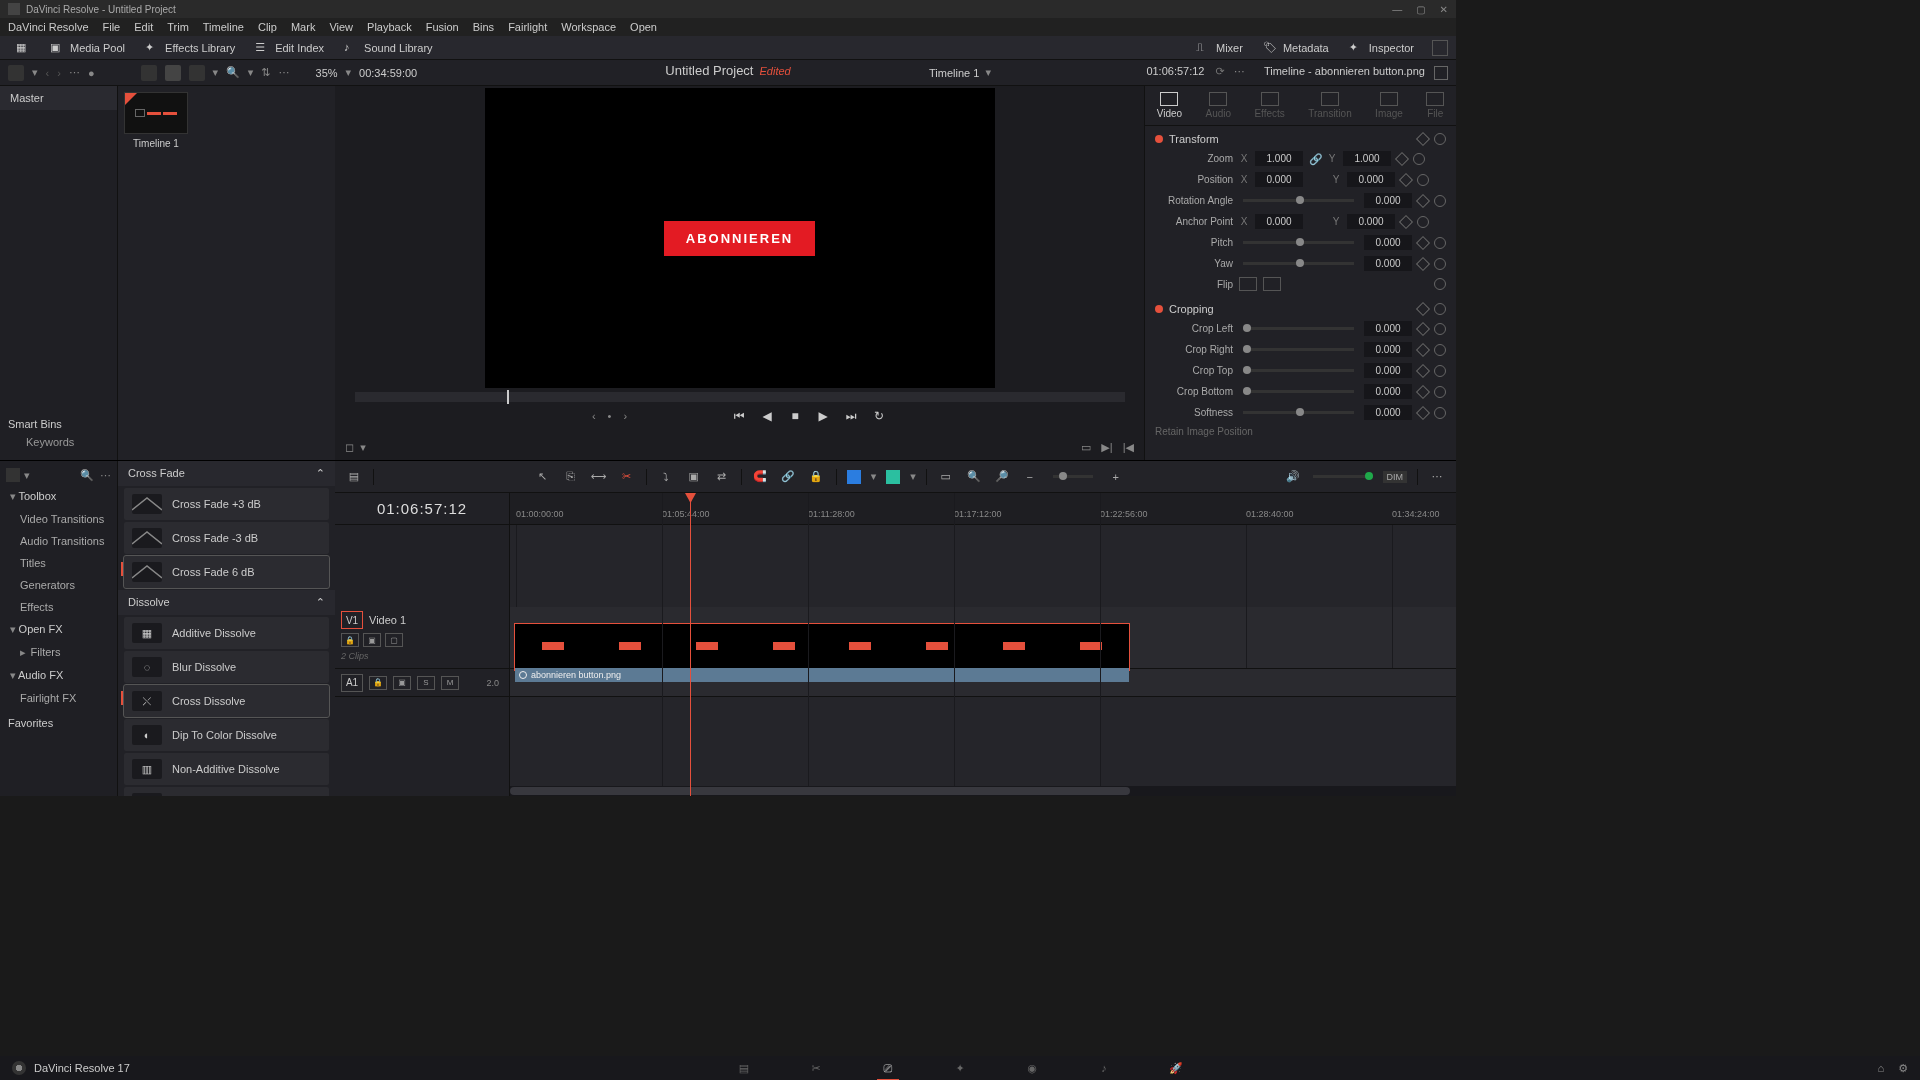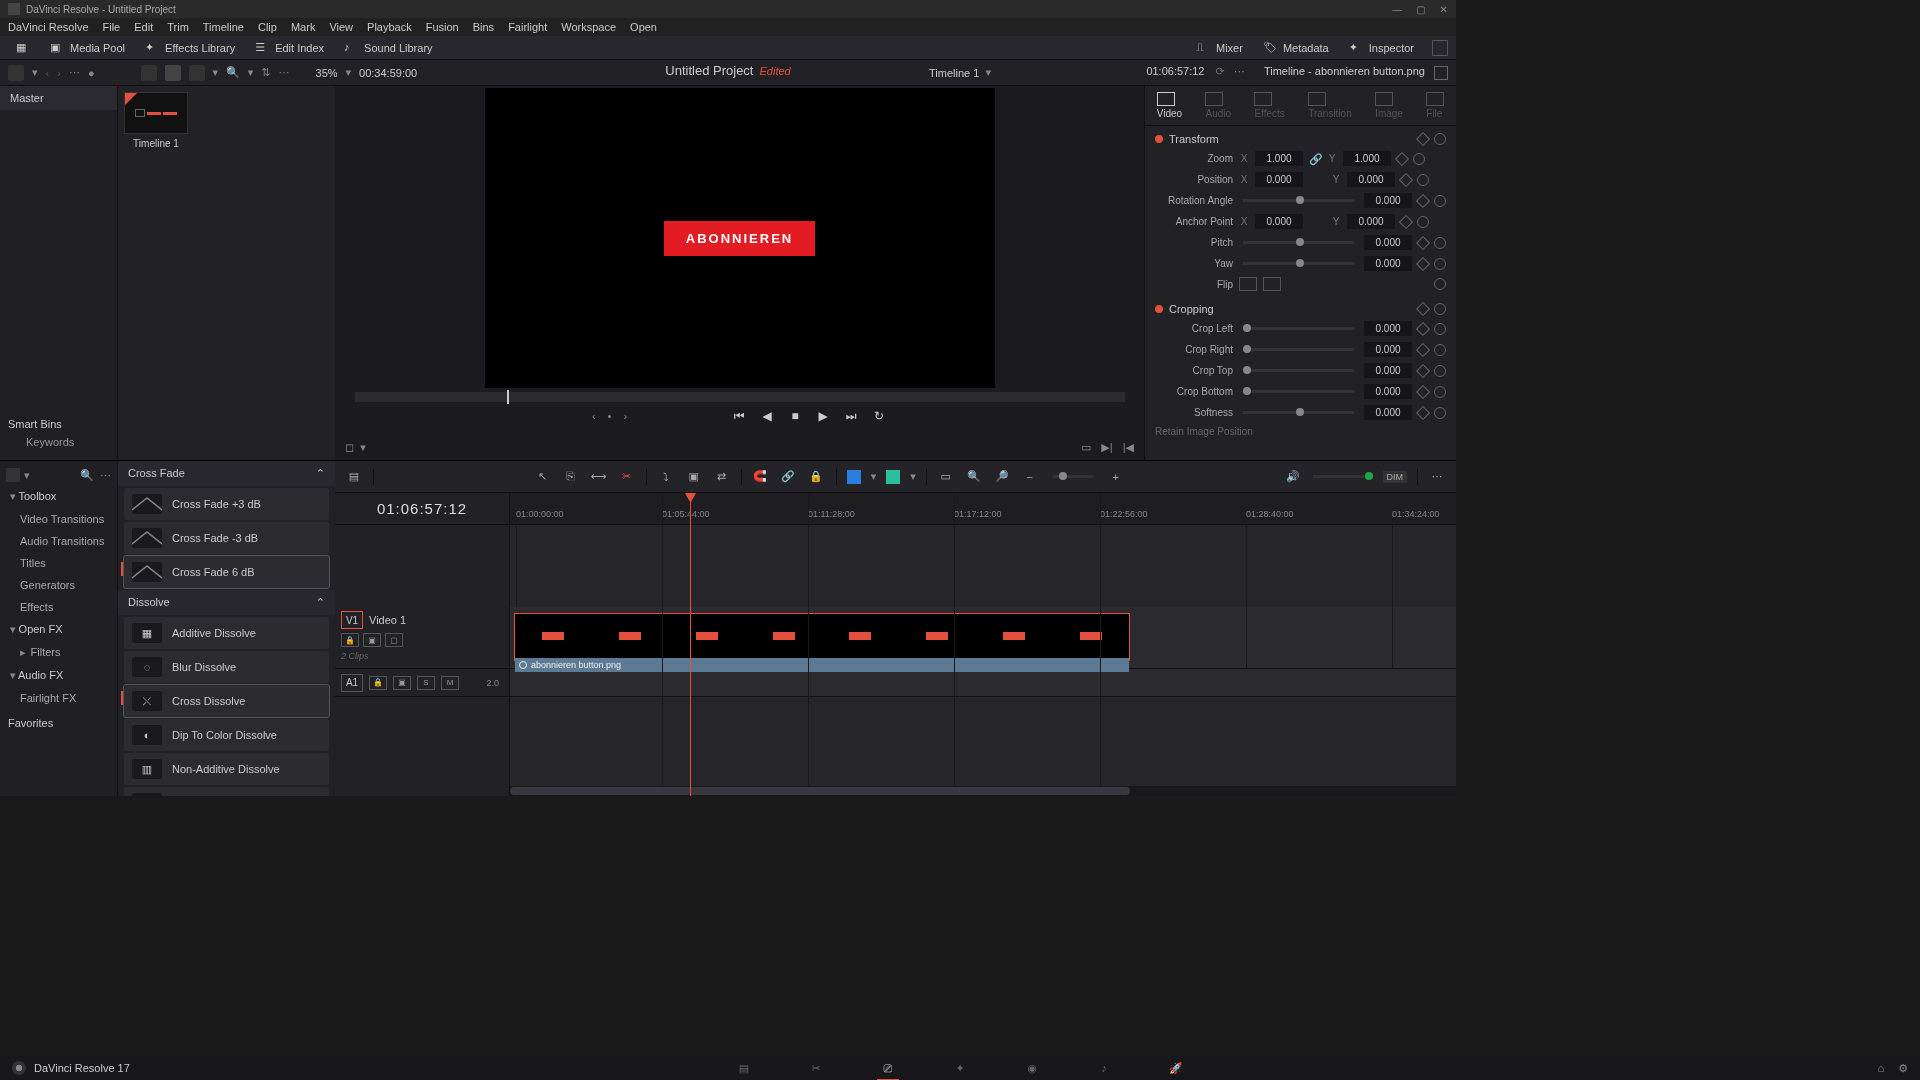--- a/index.html
+++ b/index.html
@@ -57,21 +57,21 @@
 .playbar { width: 770px; height: 10px; background: #2a2a2f; margin-top: 4px; position: relative; }
 .playbar .marker { position: absolute; left: 152px; top: -2px; width: 2px; height: 14px; background: #ccc; }
 .transport { display: flex; align-items: center; gap: 12px; margin-top: 6px; justify-content: center; width: 100%; }
 .transport .tb { width: 16px; height: 16px; color: #ccc; cursor: pointer; display: flex; align-items: center; justify-content: center; font-size: 12px;}
 .transport-left { position: absolute; left: 10px; bottom: 6px; display: flex; gap: 6px; align-items: center; }
 .transport-right { position: absolute; right: 10px; bottom: 6px; display: flex; gap: 10px; align-items: center; }
 
 
 .inspector { width: 312px; background: #212126; border-left: 1px solid #111; font-size: 11px; overflow: hidden; }
 .insp-tabs { display: flex; justify-content: space-around; padding: 6px 0; border-bottom: 1px solid #111; }
-.insp-tab { display: flex; flex-direction: column; align-items: flex-start; gap: 2px; color: #555; font-size: 10px; cursor: pointer; }
+.insp-tab { display: flex; flex-direction: column; align-items: center; gap: 2px; color: #555; font-size: 10px; cursor: pointer; }
 .insp-tab.active { color: #ccc; }
 .insp-tab .ic { width: 18px; height: 14px; border: 1px solid currentColor; }
 .insp-section { padding: 4px 10px; }
 .section-head { display: flex; align-items: center; padding: 3px 0; color: #ccc; }
 .section-head .dot { width: 8px; height: 8px; border-radius: 50%; background: #e5503c; margin-right: 6px; }
 .prop-row { display: flex; align-items: center; padding: 3px 0; gap: 6px; }
 .prop-label { width: 78px; text-align: right; color: #aaa; font-size: 10px; }
 .prop-xy { width: 10px; color: #777; font-size: 10px; text-align: center; }
 .prop-val { width: 48px; background: #16161a; color: #ccc; text-align: center; padding: 2px 0; font-size: 10px; }
 .prop-slider { flex: 1; height: 3px; background: #333; position: relative; margin: 0 4px; }
@@ -132,21 +132,21 @@
 .audio-head .db { font-size: 9px; color: #888; margin-left: auto; margin-right: 4px;}
 
 
 .tl-tracks { flex: 1; position: relative; background: #25252a; overflow: hidden; }
 .ruler { height: 32px; background: #1e1e22; position: relative; border-bottom: 1px solid #111; }
 .ruler-tick { position: absolute; top: 16px; font-size: 9px; color: #888; }
 .playhead { position: absolute; top: 0; bottom: 0; width: 1px; background: #e5503c; z-index: 10; }
 .playhead-head { position: absolute; top: 0; left: -5px; width: 11px; height: 10px; background: #e5503c; clip-path: polygon(0 0, 100% 0, 50% 100%); }
 .v-track { height: 62px; border-bottom: 1px solid #111; position: relative; background: #2a2a2f; }
 .grid-line { position: absolute; top: 0; bottom: 0; width: 1px; background: #1a1a1e; }
-.clip { position: absolute; top: 6px; height: 48px; background: #5eead4; border: 1px solid #e5503c; }
+.clip { position: absolute; top: 16px; height: 48px; background: #5eead4; border: 1px solid #e5503c; }
 .clip-thumbs { height: 44px; display: flex; align-items: center; justify-content: space-around; background: #000; }
 .ct { width: 22px; height: 8px; background: #e5503c; }
 .clip-label { height: 14px; background: #5c7a94; color: #eee; font-size: 9px; padding: 1px 4px; display: flex; align-items: center; gap: 4px; }
 .clip-label .ci { width: 8px; height: 8px; border: 1px solid #eee; border-radius: 50%; }
 .a-track { height: 28px; border-bottom: 1px solid #111; background: #2a2a2f; }
 .scroll-h { height: 10px; background: #18181c; position: absolute; bottom: 0; left: 0; right: 0; }
 .scroll-th { position: absolute; left: 0; width: 620px; height: 8px; top: 1px; background: #38383e; border-radius: 4px; }
 
 
 .page-bar { position: absolute; bottom: 0; left: 0; right: 0; height: 24px; background: #18181c; display: flex; align-items: center; padding: 0 12px; }

